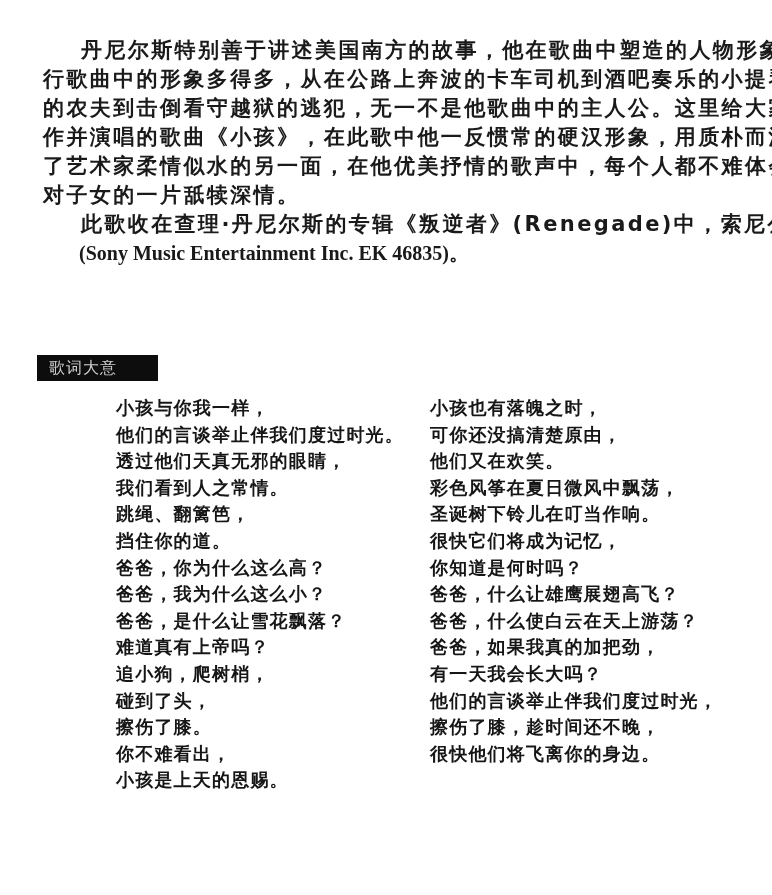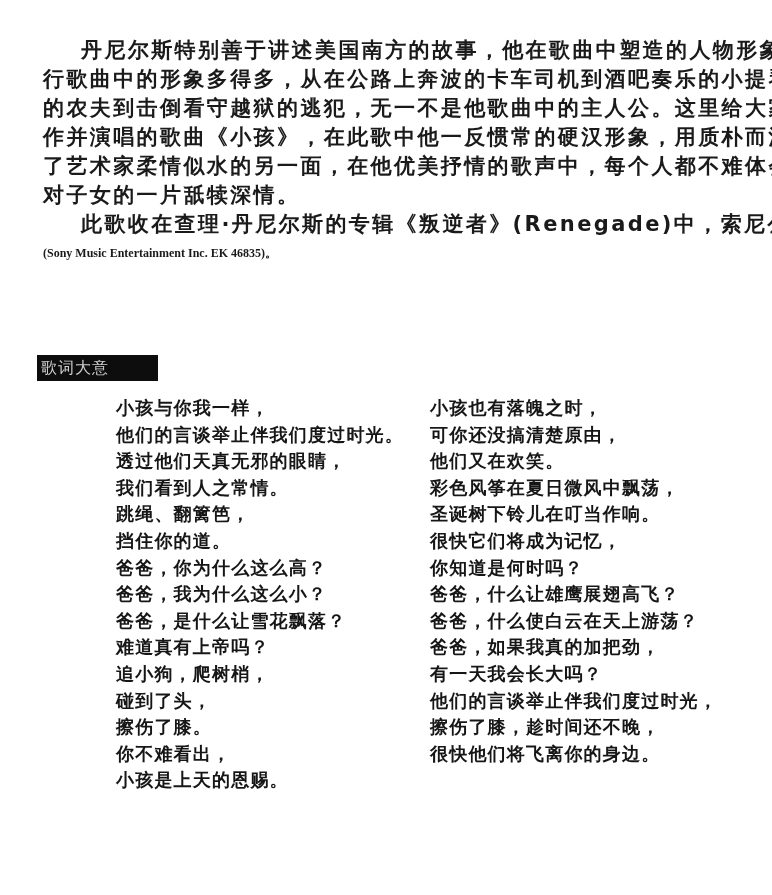--- a/index.html
+++ b/index.html
@@ -31,33 +31,34 @@
       font-weight: bold;
       color: #1a1a1a;
     }
     .intro-line.indent {
       padding-left: 38px;
     }
     .intro-line.latin {
       letter-spacing: 0px;
       font-family: "Liberation Serif", "DejaVu Serif", serif;
       font-weight: bold;
-      font-size: 12px;
+      font-size: 20px;
+      margin-left: 36px;
     }
     .section-header {
       position: absolute;
       left: 37px;
       top: 355px;
       width: 121px;
       height: 26px;
       background: #0d0d0d;
       color: #cfcfcf;
       font-size: 16px;
       line-height: 26px;
-      padding-left: 4px;
+      padding-left: 12px;
       box-sizing: border-box;
       letter-spacing: 1px;
       font-family: "DejaVu Serif", "Liberation Serif", serif;
     }
     .lyrics-col {
       position: absolute;
       top: 395px;
     }
     .lyrics-col.left { left: 68px; margin-left: 48px; }
     .lyrics-col.right { left: 430px; font-family: Liberation Serif, serif; }

